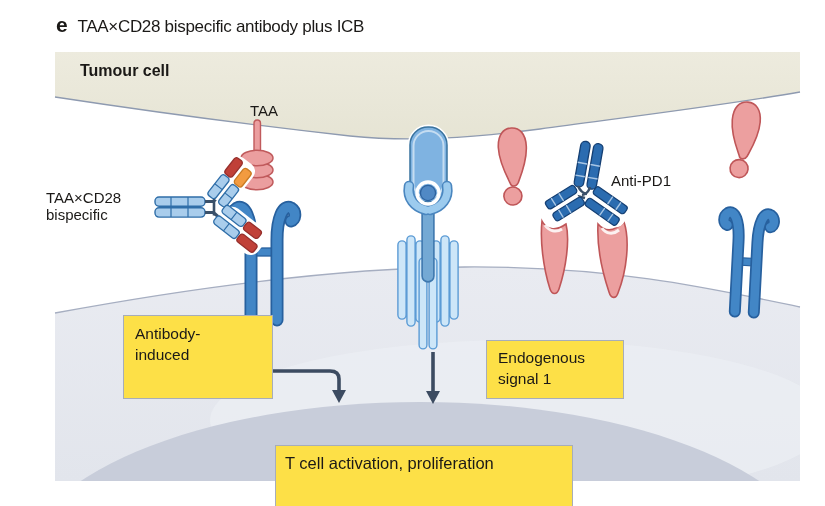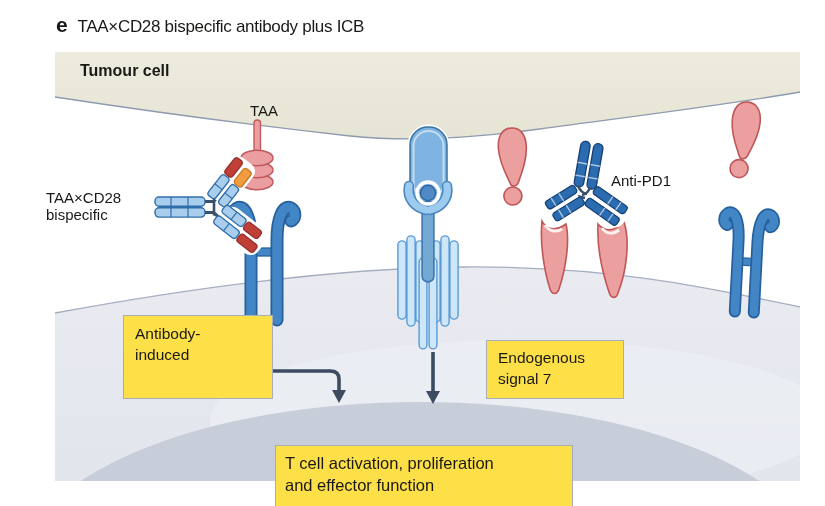--- a/index.html
+++ b/index.html
@@ -212,21 +212,20 @@
 
 <div class="ovl lbl" style="left:611px;top:156px;margin-top:16px;">Anti-PD1</div>
 
 <div class="ovl box" style="left:123px;top:315px;width:150px;height:84px;">
   <div>Antibody-</div>
   <div>induced</div>
 </div>
 
 <div class="ovl box" style="left:452px;top:340px;width:138px;height:59px;padding-top:6px;margin-left:34px;">
   <div>Endogenous</div>
-  <div>signal 7</div>
+  <div>signal 1</div>
 </div>
 
 <div class="ovl box box-big" style="left:275px;top:410px;width:298px;height:63px;margin-top:35px;">
   <div>T cell activation, proliferation</div>
-  <div>and effector function</div>
 </div>
 
 </div>
 
 </body></html>

